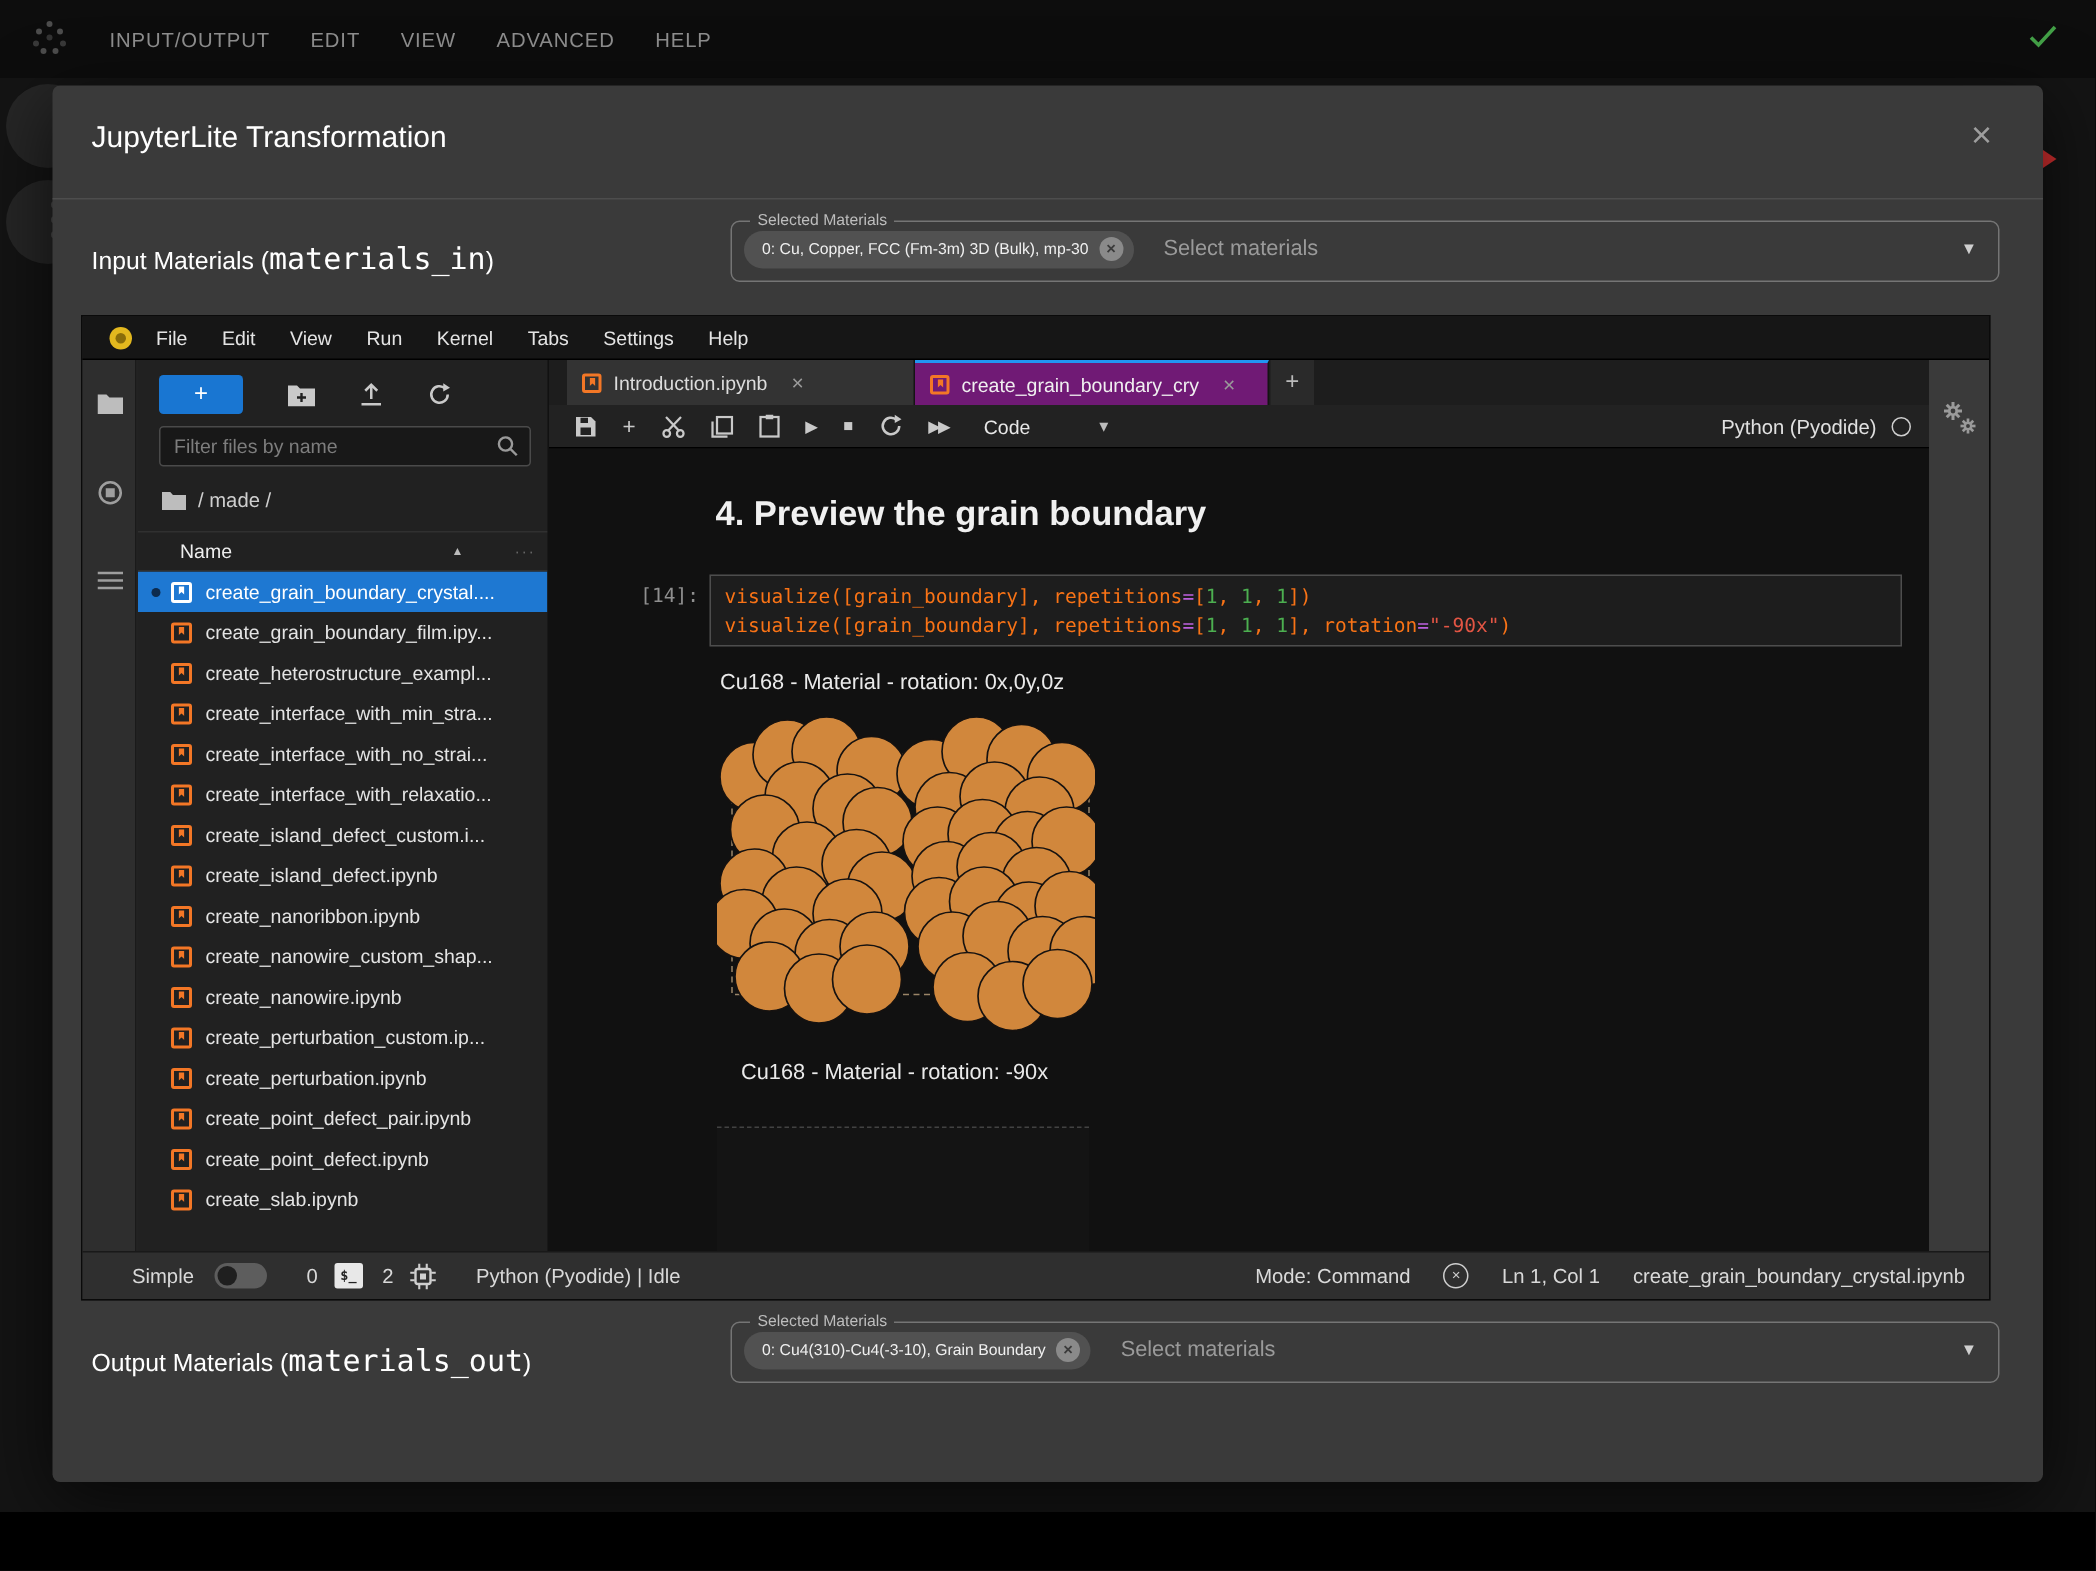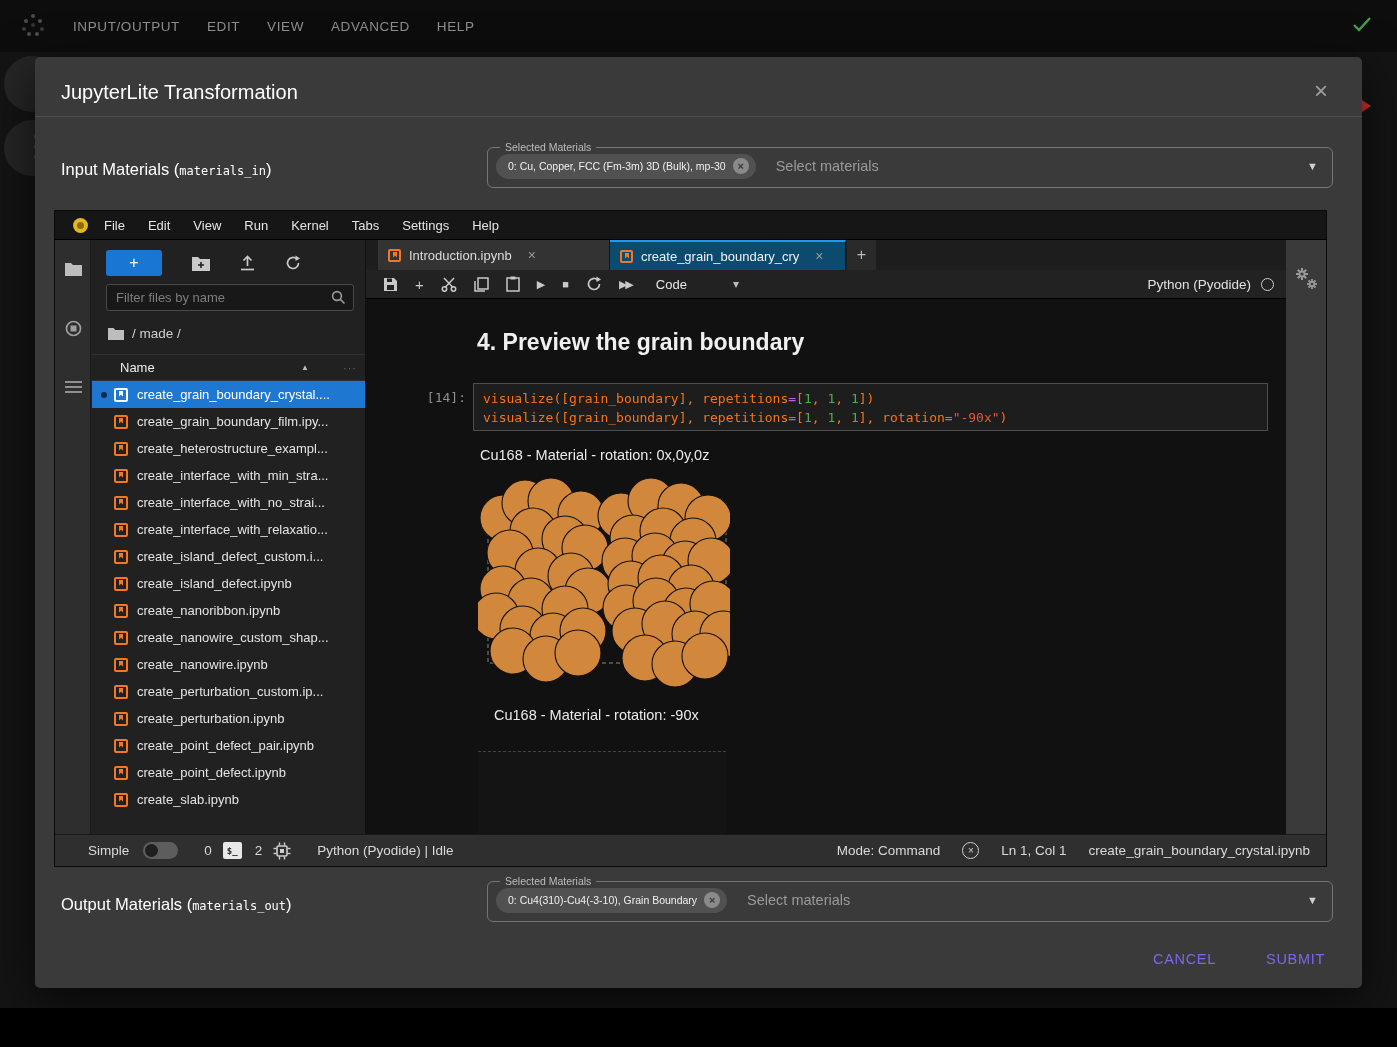--- a/index.html
+++ b/index.html
@@ -18,26 +18,26 @@
   
   .fab { position:absolute; width:56px; height:56px; border-radius:50%; background:#262626; z-index:1; }
   .fab1 { left:4px; top:56px; }
   .fab2 { left:4px; top:120px; }
   .fab .fdot { position:absolute; width:5px; height:5px; border-radius:50%; background:#4a4a4a; }
   .red-tri { position:absolute; left:1362px; top:100px; width:0; height:0; border-top:6px solid transparent; border-bottom:6px solid transparent; border-left:9px solid #d32f2f; z-index:1; }
   .bottom-strip { position:absolute; left:0; top:1008px; width:1397px; height:39px; background:#000; }
 
   
   .dialog { position:absolute; left:35px; top:57px; width:1327px; height:931px; background:#3a3a3a; border-radius:5px; box-shadow:0 12px 48px rgba(0,0,0,.65); z-index:2; }
-  .dlg-header { position:absolute; left:0; top:0; right:0; height:60px; border-bottom:1px solid #4d4d4d; }
+  .dlg-header { position:absolute; left:0; top:0; right:0; height:76px; border-bottom:1px solid #4d4d4d; }
   .dlg-title { position:absolute; left:26px; top:24px; color:#fff; font-size:20px; }
   .dlg-close { position:absolute; right:34px; top:22px; color:#9e9e9e; font-size:24px; line-height:1; cursor:pointer; }
 
   .materials-label { position:absolute; left:26px; color:#fff; font-size:16.5px; white-space:nowrap; }
-  .materials-label .mono { font-family:"DejaVu Sans Mono", monospace; font-size:12px; }
+  .materials-label .mono { font-family:"DejaVu Sans Mono", monospace; font-size:20px; }
 
   fieldset.mat-field { position:absolute; left:452px; width:846px; height:47px; border:1px solid #757575; border-radius:6px; background:transparent; }
   fieldset.mat-field legend { margin-left:12px; padding:0 5px; font-size:10.5px; color:#bdbdbd; }
   .mat-inner { display:flex; align-items:center; height:30px; margin-top:-2px; padding:0 14px 0 8px; }
   .chip { display:flex; align-items:center; gap:7px; background:#515151; border-radius:13px; height:25px; padding:0 7px 0 12px; white-space:nowrap; }
   .chip-label { color:#f0f0f0; font-size:10.5px; }
   .chip-x { width:16px; height:16px; border-radius:50%; background:#8a8a8a; color:#3a3a3a; font-size:11px; font-weight:bold; display:flex; align-items:center; justify-content:center; cursor:pointer; }
   .mat-placeholder { color:#9a9a9a; font-size:14.5px; margin-left:20px; flex:1; }
   .mat-caret { color:#cfcfcf; font-size:11px; cursor:pointer; }
 
@@ -76,21 +76,21 @@
   .file-row.selected .nb-icon { border-color:#fff; }
   .file-row.selected .nb-icon::after { background:#fff; }
   .file-name { overflow:hidden; text-overflow:clip; }
 
   
   .jl-main { position:absolute; left:311px; top:0; right:40px; bottom:0; background:#111; }
   .nb-tabbar { position:absolute; left:0; top:0; right:0; height:30px; background:#1d1d1d; display:flex; align-items:stretch; }
   .nb-tab { display:flex; align-items:center; gap:8px; padding:0 10px; font-size:13px; color:#dcdcdc; border-right:1px solid #141414; cursor:pointer; }
   .nb-tab .tx { color:#9a9a9a; margin-left:8px; font-size:14px; }
   .nb-tab.inactive { background:#333; margin-left:12px; width:232px; }
-  .nb-tab.active { background:#0c4a6e; width:236px; border-top:2px solid #2196f3; color:#f0f0f0; }
+  .nb-tab.active { background:#701a75; width:236px; border-top:2px solid #2196f3; color:#f0f0f0; }
   .nb-tab.active .nb-icon, .nb-tab.inactive .nb-icon { width:13px; height:13px; }
   .nb-tab-add { width:29px; display:flex; align-items:center; justify-content:center; color:#bbb; font-size:16px; background:#2a2a2a; margin-left:1px; cursor:pointer; }
   .nb-toolbar { position:absolute; left:0; top:30px; right:0; height:29px; background:#222; border-bottom:1px solid #000; display:flex; align-items:center; }
   .nb-toolbar .ti { margin-left:17px; cursor:pointer; display:flex; align-items:center; }
   .nb-toolbar .glyph { color:#c9c9c9; font-size:11px; }
   .celltype { color:#e8e8e8; font-size:13px; margin-left:24px; }
   .celltype-caret { color:#bbb; font-size:12px; margin-left:46px; cursor:pointer; }
   .nb-kernel { position:absolute; right:12px; top:0; height:29px; display:flex; align-items:center; gap:10px; }
   .nb-kernel .klabel { color:#e0e0e0; font-size:13.5px; }
   .kcircle { width:13px; height:13px; border:1.5px solid #cfcfcf; border-radius:50%; }
@@ -525,18 +525,14 @@
       <div class="mat-inner">
         <div class="chip">
           <span class="chip-label">0: Cu4(310)-Cu4(-3-10), Grain Boundary</span>
           <span class="chip-x">×</span>
         </div>
         <span class="mat-placeholder">Select materials</span>
         <span class="mat-caret">▼</span>
       </div>
     </fieldset>
 
-    <div class="dlg-actions">
-      <button class="dlg-btn">CANCEL</button>
-      <button class="dlg-btn">SUBMIT</button>
-    </div>
   </div>
 </div>
 
 </body></html>

